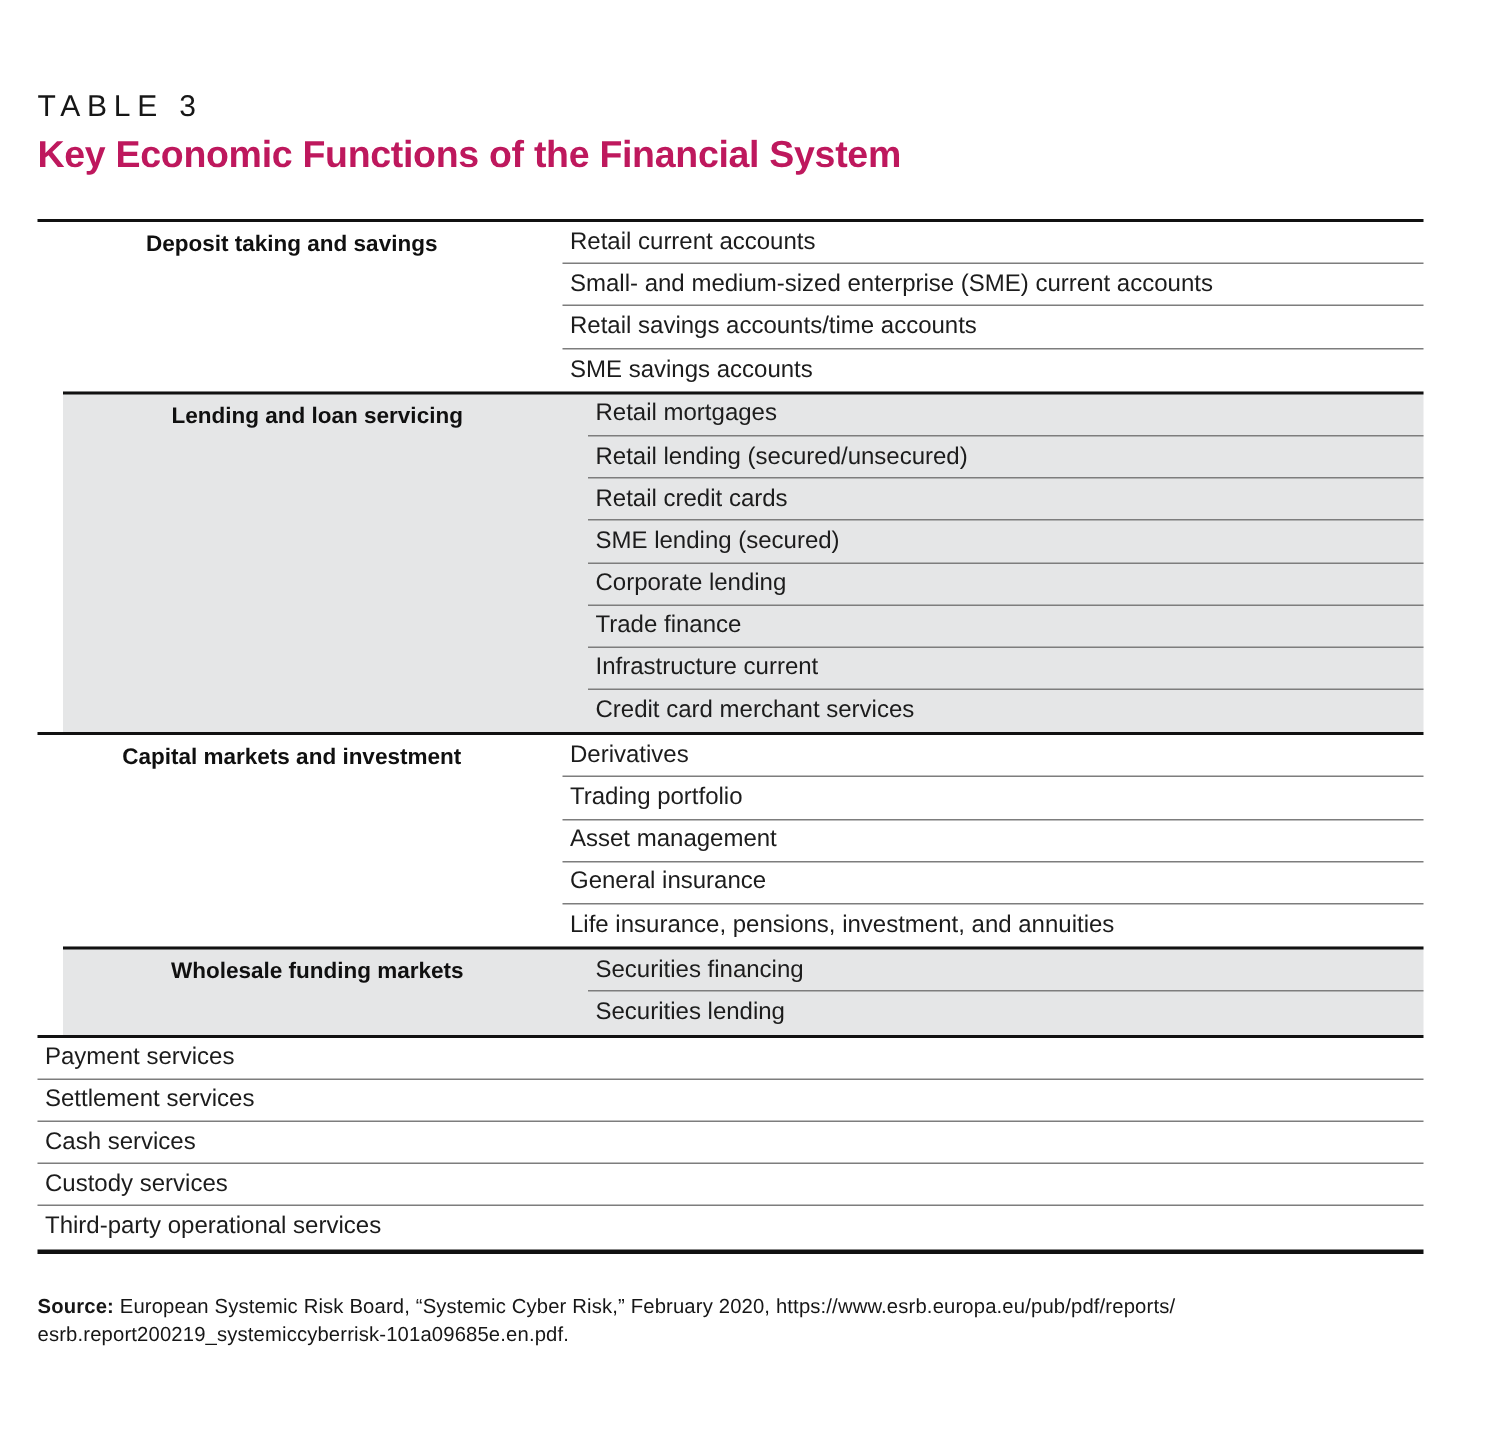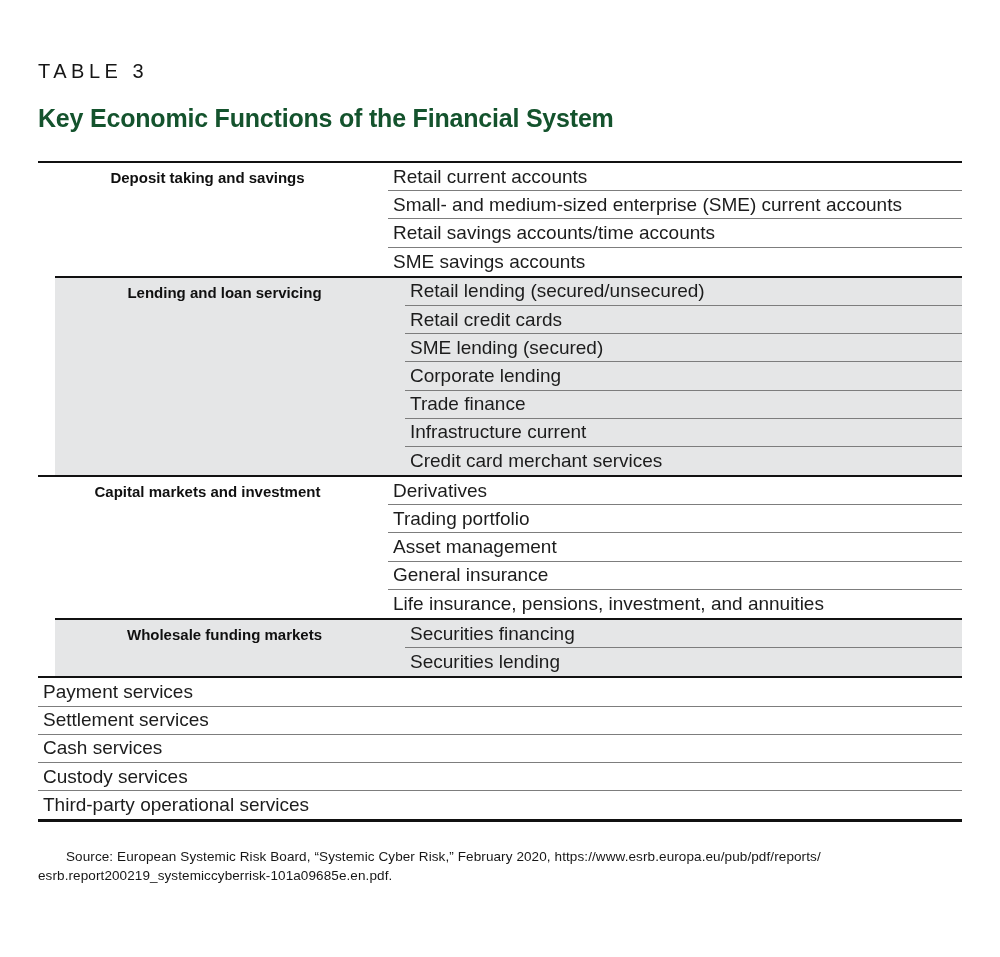--- a/index.html
+++ b/index.html
@@ -14,37 +14,37 @@
     position:relative;
     width:1000px;
     height:957px;
     background:#ffffff;
     font-family:"Liberation Sans","DejaVu Sans",sans-serif;
     color:var(--body-ink);
     overflow:hidden;
   }
   .content{
     position:absolute;
-    left:38px;
+    left:25px;
     top:0;
     width:924px;
   }
   .eyebrow{
     margin-top:60px;
     font-size:20px;
     font-weight:400;
     letter-spacing:4.5px;
     color:#161616;
   }
   .title{
-    margin-top:21px;
+    margin-top:6px;
     font-size:25px;
     font-weight:800;
     letter-spacing:-0.2px;
-    color:#14532d;
+    color:#be185d;
   }
   .table{
     margin-top:28px;
     border-bottom:3px solid var(--ink);
   }
   .section{
     display:flex;
     border-top:2px solid var(--ink);
   }
   .section.shaded{
@@ -62,37 +62,36 @@
     text-align:center;
   }
   .items{
     flex:1 1 auto;
   }
   .item{
     height:28.2px;
     display:flex;
     align-items:center;
     padding-left:5px;
-    font-size:19px;
+    font-size:16px;
     color:var(--body-ink);
     border-bottom:1px solid var(--sep);
   }
   .item:last-child{
     border-bottom:none;
   }
   .source{
     margin-top:25px;
     font-size:13.5px;
     line-height:19px;
     color:#161616;
     letter-spacing:0.1px;
   }
   .source .lbl{
-    font-weight:400;
-    margin-left:28px;
+    font-weight:700;
   }
 </style>
 </head>
 <body>
 
 <div class="page">
   <div class="content">
     <div class="eyebrow">TABLE 3</div>
     <div class="title">Key Economic Functions of the Financial System</div>
 
@@ -102,20 +101,21 @@
           <div class="items">
             <div class="item">Retail current accounts</div>
             <div class="item">Small- and medium-sized enterprise (SME) current accounts</div>
             <div class="item">Retail savings accounts/time accounts</div>
             <div class="item">SME savings accounts</div>
           </div>
         </div>
         <div class="section shaded">
           <div class="cat">Lending and loan servicing</div>
           <div class="items">
+            <div class="item">Retail mortgages</div>
             <div class="item">Retail lending (secured/unsecured)</div>
             <div class="item">Retail credit cards</div>
             <div class="item">SME lending (secured)</div>
             <div class="item">Corporate lending</div>
             <div class="item">Trade finance</div>
             <div class="item">Infrastructure current</div>
             <div class="item">Credit card merchant services</div>
           </div>
         </div>
         <div class="section">

